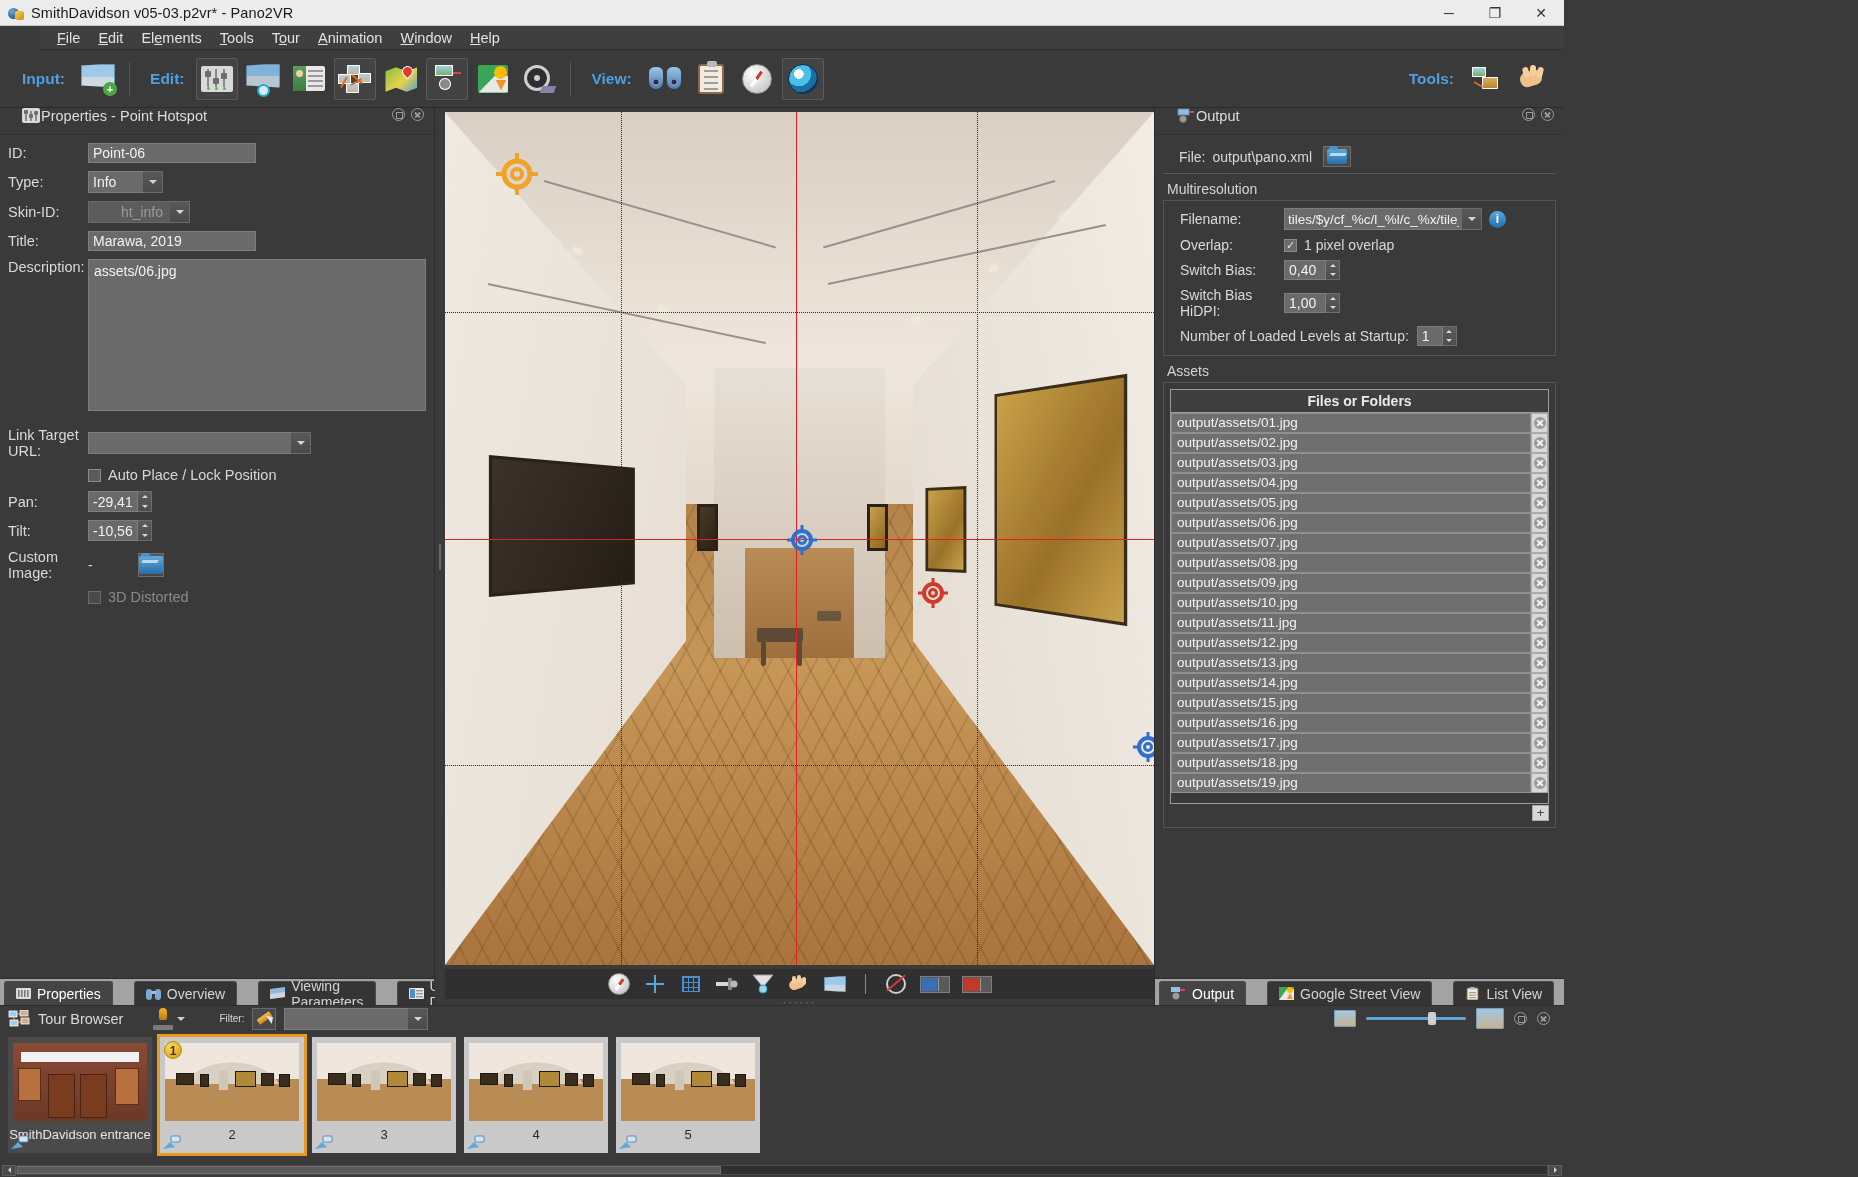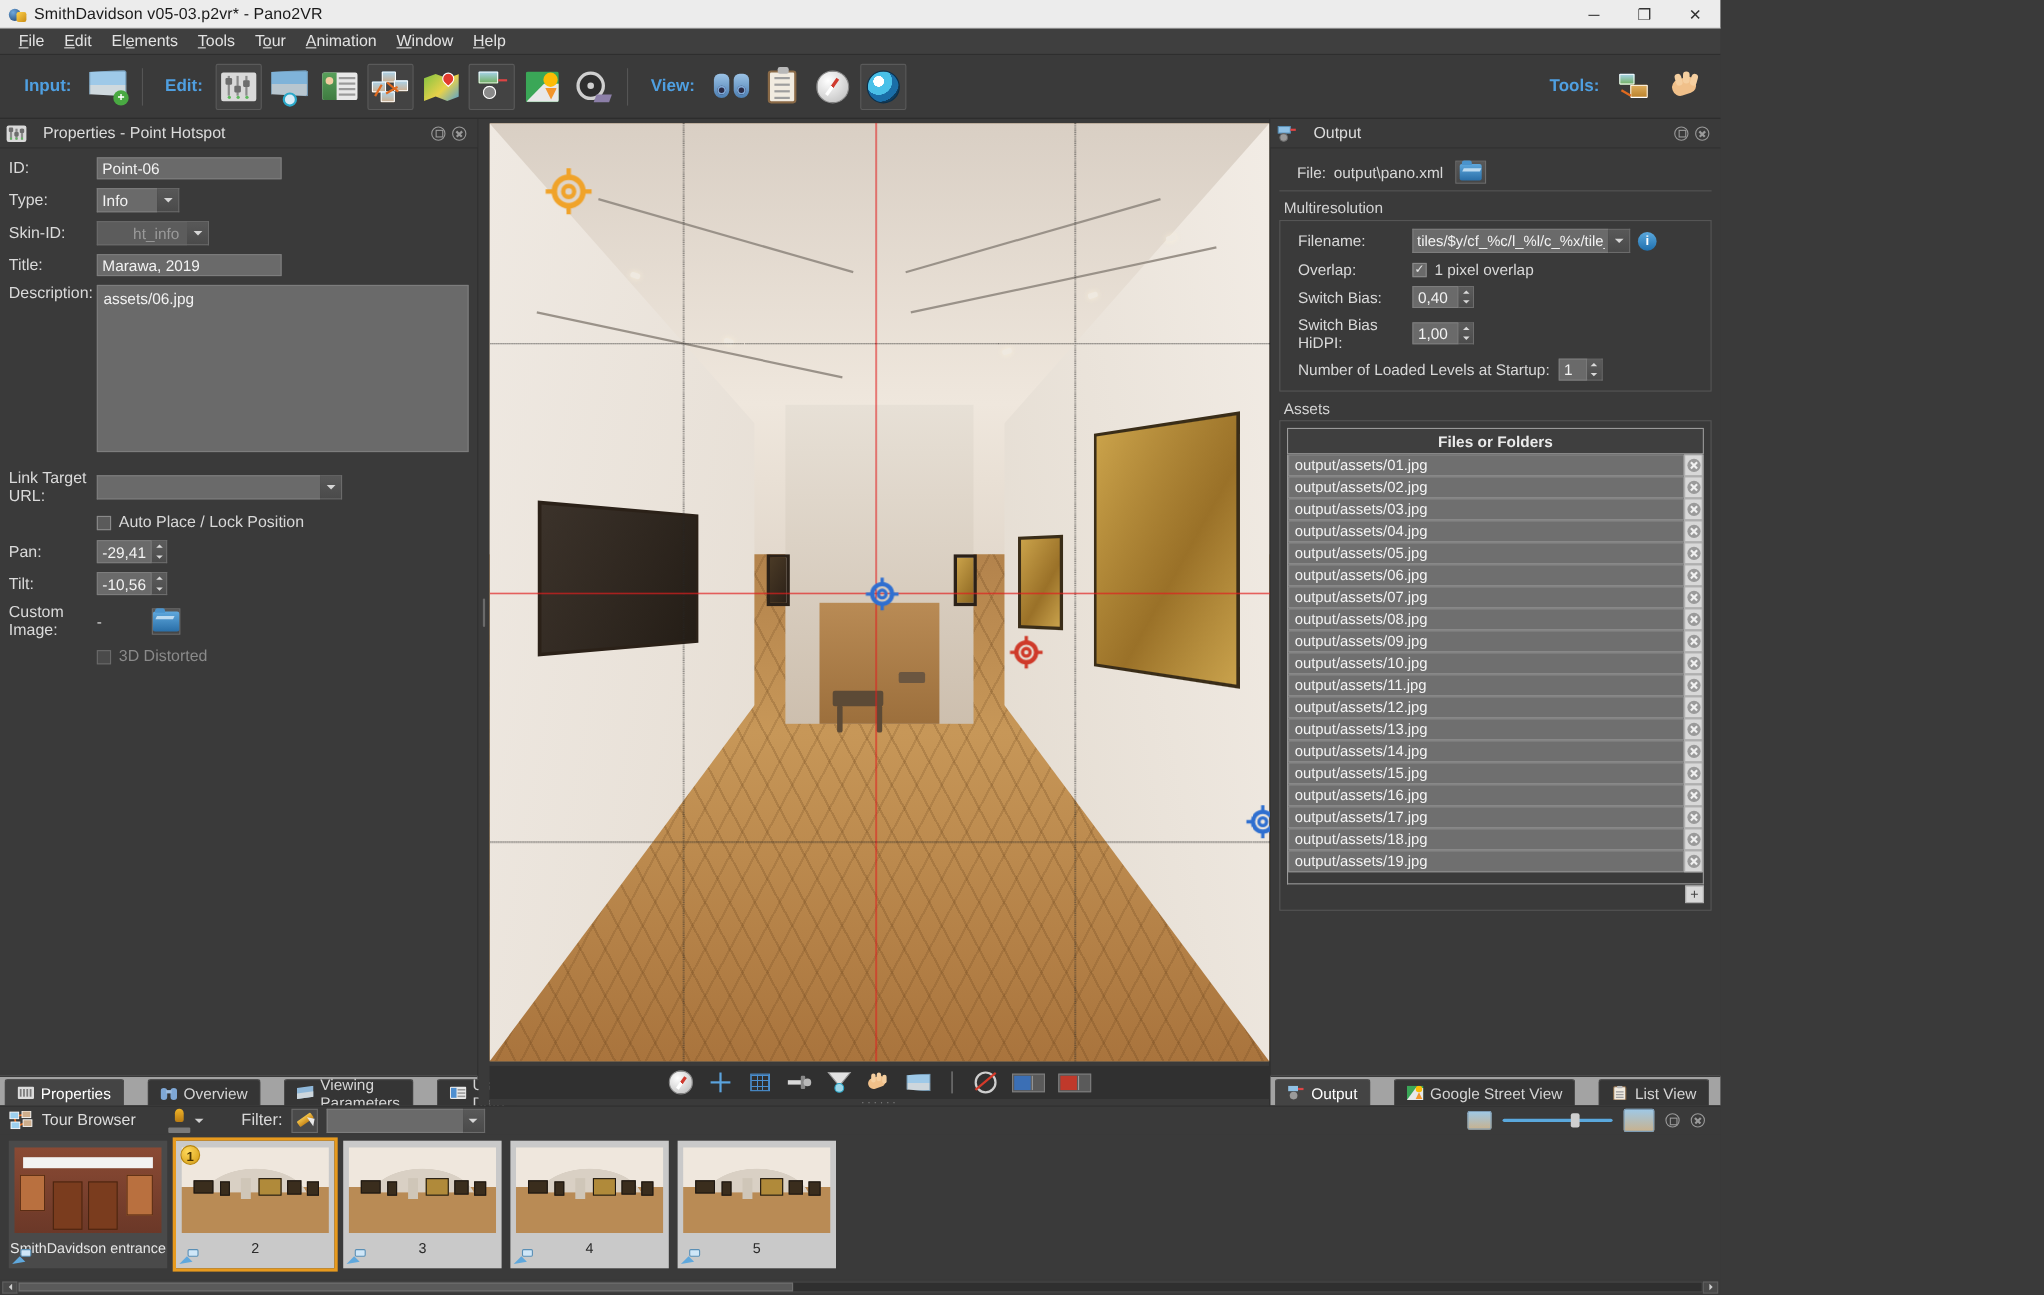--- a/index.html
+++ b/index.html
@@ -25,21 +25,21 @@
   .tb-ico .b2{position:absolute;left:7px;top:6px;width:9px;height:9px;border-radius:2px;
      background:linear-gradient(135deg,#ffd34d,#c98b13);}
   .tb-title{ font-size:14.5px; letter-spacing:.1px; }
   .tb-spacer{ flex:1; }
   .tb-btn{ width:46px;height:26px; display:flex;align-items:center;justify-content:center;
      font-size:14px; color:#333; }
 
   
   .menubar{
     height:24px; background:#3f3f3f; display:flex; align-items:center;
-    padding-left:8px; flex:0 0 24px; border-bottom:1px solid #2e2e2e;
+    padding-left:8px; flex:0 0 24px; border-bottom:1px solid #2e2e2e;margin-left:40px;
   }
   .menu-item{
     padding:2px 9px; font-size:14.5px; color:#e2e2e2; cursor:default;
   }
   .menu-item u{ text-decoration:underline; }
 
   
   .toolbar{
     height:58px; background:#3a3a3a; display:flex; align-items:center;
     flex:0 0 58px; padding:0 10px; border-bottom:1px solid #2b2b2b;
@@ -131,22 +131,22 @@
   .stamp{width:20px;height:22px;position:relative;}
   .stamp .k{position:absolute;left:6px;top:0;width:8px;height:12px;border-radius:4px 4px 2px 2px;background:linear-gradient(#f0b429,#b97b12);}
   .stamp .base{position:absolute;left:0;bottom:0;width:20px;height:5px;border-radius:1px;background:#7a7a7a;}
 
   
   .main{ flex:1; display:flex; min-height:0; background:#3a3a3a; }
 
   
   .dock-left{ width:435px; flex:0 0 435px; display:flex; flex-direction:column;
     background:#3a3a3a; border-right:1px solid #2b2b2b; }
-  .dock-head{ height:26px; display:flex; align-items:center; padding:0 6px; gap:15px;
-    background:#3a3a3a; flex:0 0 26px;}
+  .dock-head{ height:26px; display:flex; align-items:flex-start; padding:0 6px; gap:1px;
+    background:#3a3a3a; flex:0 0 26px;margin-left:16px;}
   .dock-head .d-ico{ width:18px;height:15px; flex:none; }
   .dock-head .d-title{ font-size:14.5px; color:#dcdcdc; }
   .dock-head .d-btns{ margin-left:auto; display:flex; gap:6px; padding-right:4px;}
   .dbtn{ width:13px;height:13px;border-radius:50%;border:1.5px solid #9a9a9a;position:relative;}
   .dbtn.float::after{content:"";position:absolute;left:2.5px;top:2.5px;width:5px;height:5px;border:1.5px solid #9a9a9a;}
   .dbtn.close::before,.dbtn.close::after{content:"";position:absolute;left:1.5px;top:5px;width:7px;height:1.5px;background:#9a9a9a;}
   .dbtn.close::before{transform:rotate(45deg)} .dbtn.close::after{transform:rotate(-45deg)}
 
   .panel-body{ flex:1; overflow:hidden; border-top:1px solid #303030; padding:8px 8px 0 8px;}
   .frow{ display:flex; align-items:center; margin-bottom:8px; }
@@ -279,21 +279,21 @@
   .aadd .plus{width:17px;height:16px;background:#d8d8d8;border:1px solid #aaa;
      color:#444;font-size:13px;line-height:14px;text-align:center;}
   .file-row{ display:flex;align-items:center;gap:7px;font-size:14px;padding:3px 0 0 8px;}
 
   
   .tourbar{ height:26px;flex:0 0 26px;display:flex;align-items:center;gap:8px;
     padding:0 8px;background:#3a3a3a;border-top:1px solid #2e2e2e;}
   .tb-ic{ width:22px;height:18px;flex:none;}
   .tourbar .tbt{ font-size:14.5px;color:#dcdcdc; }
   .mini-arrow{ width:0;height:0;border:4px solid transparent;border-top-color:#cfcfcf;margin-top:4px;}
-  .filter-lbl{ font-size:15px;margin-left:26px;}
+  .filter-lbl{ font-size:10px;margin-left:26px;}
   .filter-btn{ width:24px;height:22px;background:#4a4a4a;border:1px solid #6a6a6a;
      display:flex;align-items:center;justify-content:center;}
   .tb-right{ margin-left:auto; display:flex; align-items:center; gap:10px; padding-right:6px;}
   .slider{ width:100px;height:14px;position:relative;display:flex;align-items:center;}
   .slider .trk{ width:100%;height:3px;background:#5aa8dd;border-radius:2px;}
   .slider .knb{ position:absolute;left:62%;width:8px;height:13px;background:#cfcfcf;border-radius:2px;}
   .thumbico{ width:22px;height:17px;border-radius:2px;background:linear-gradient(#9ec9e8,#c9b18c);
     box-shadow:inset 0 0 0 1px #7d9cb5;}
 
   .thumbstrip{ height:132px;flex:0 0 132px;background:#3a3a3a;display:flex;align-items:flex-start;

